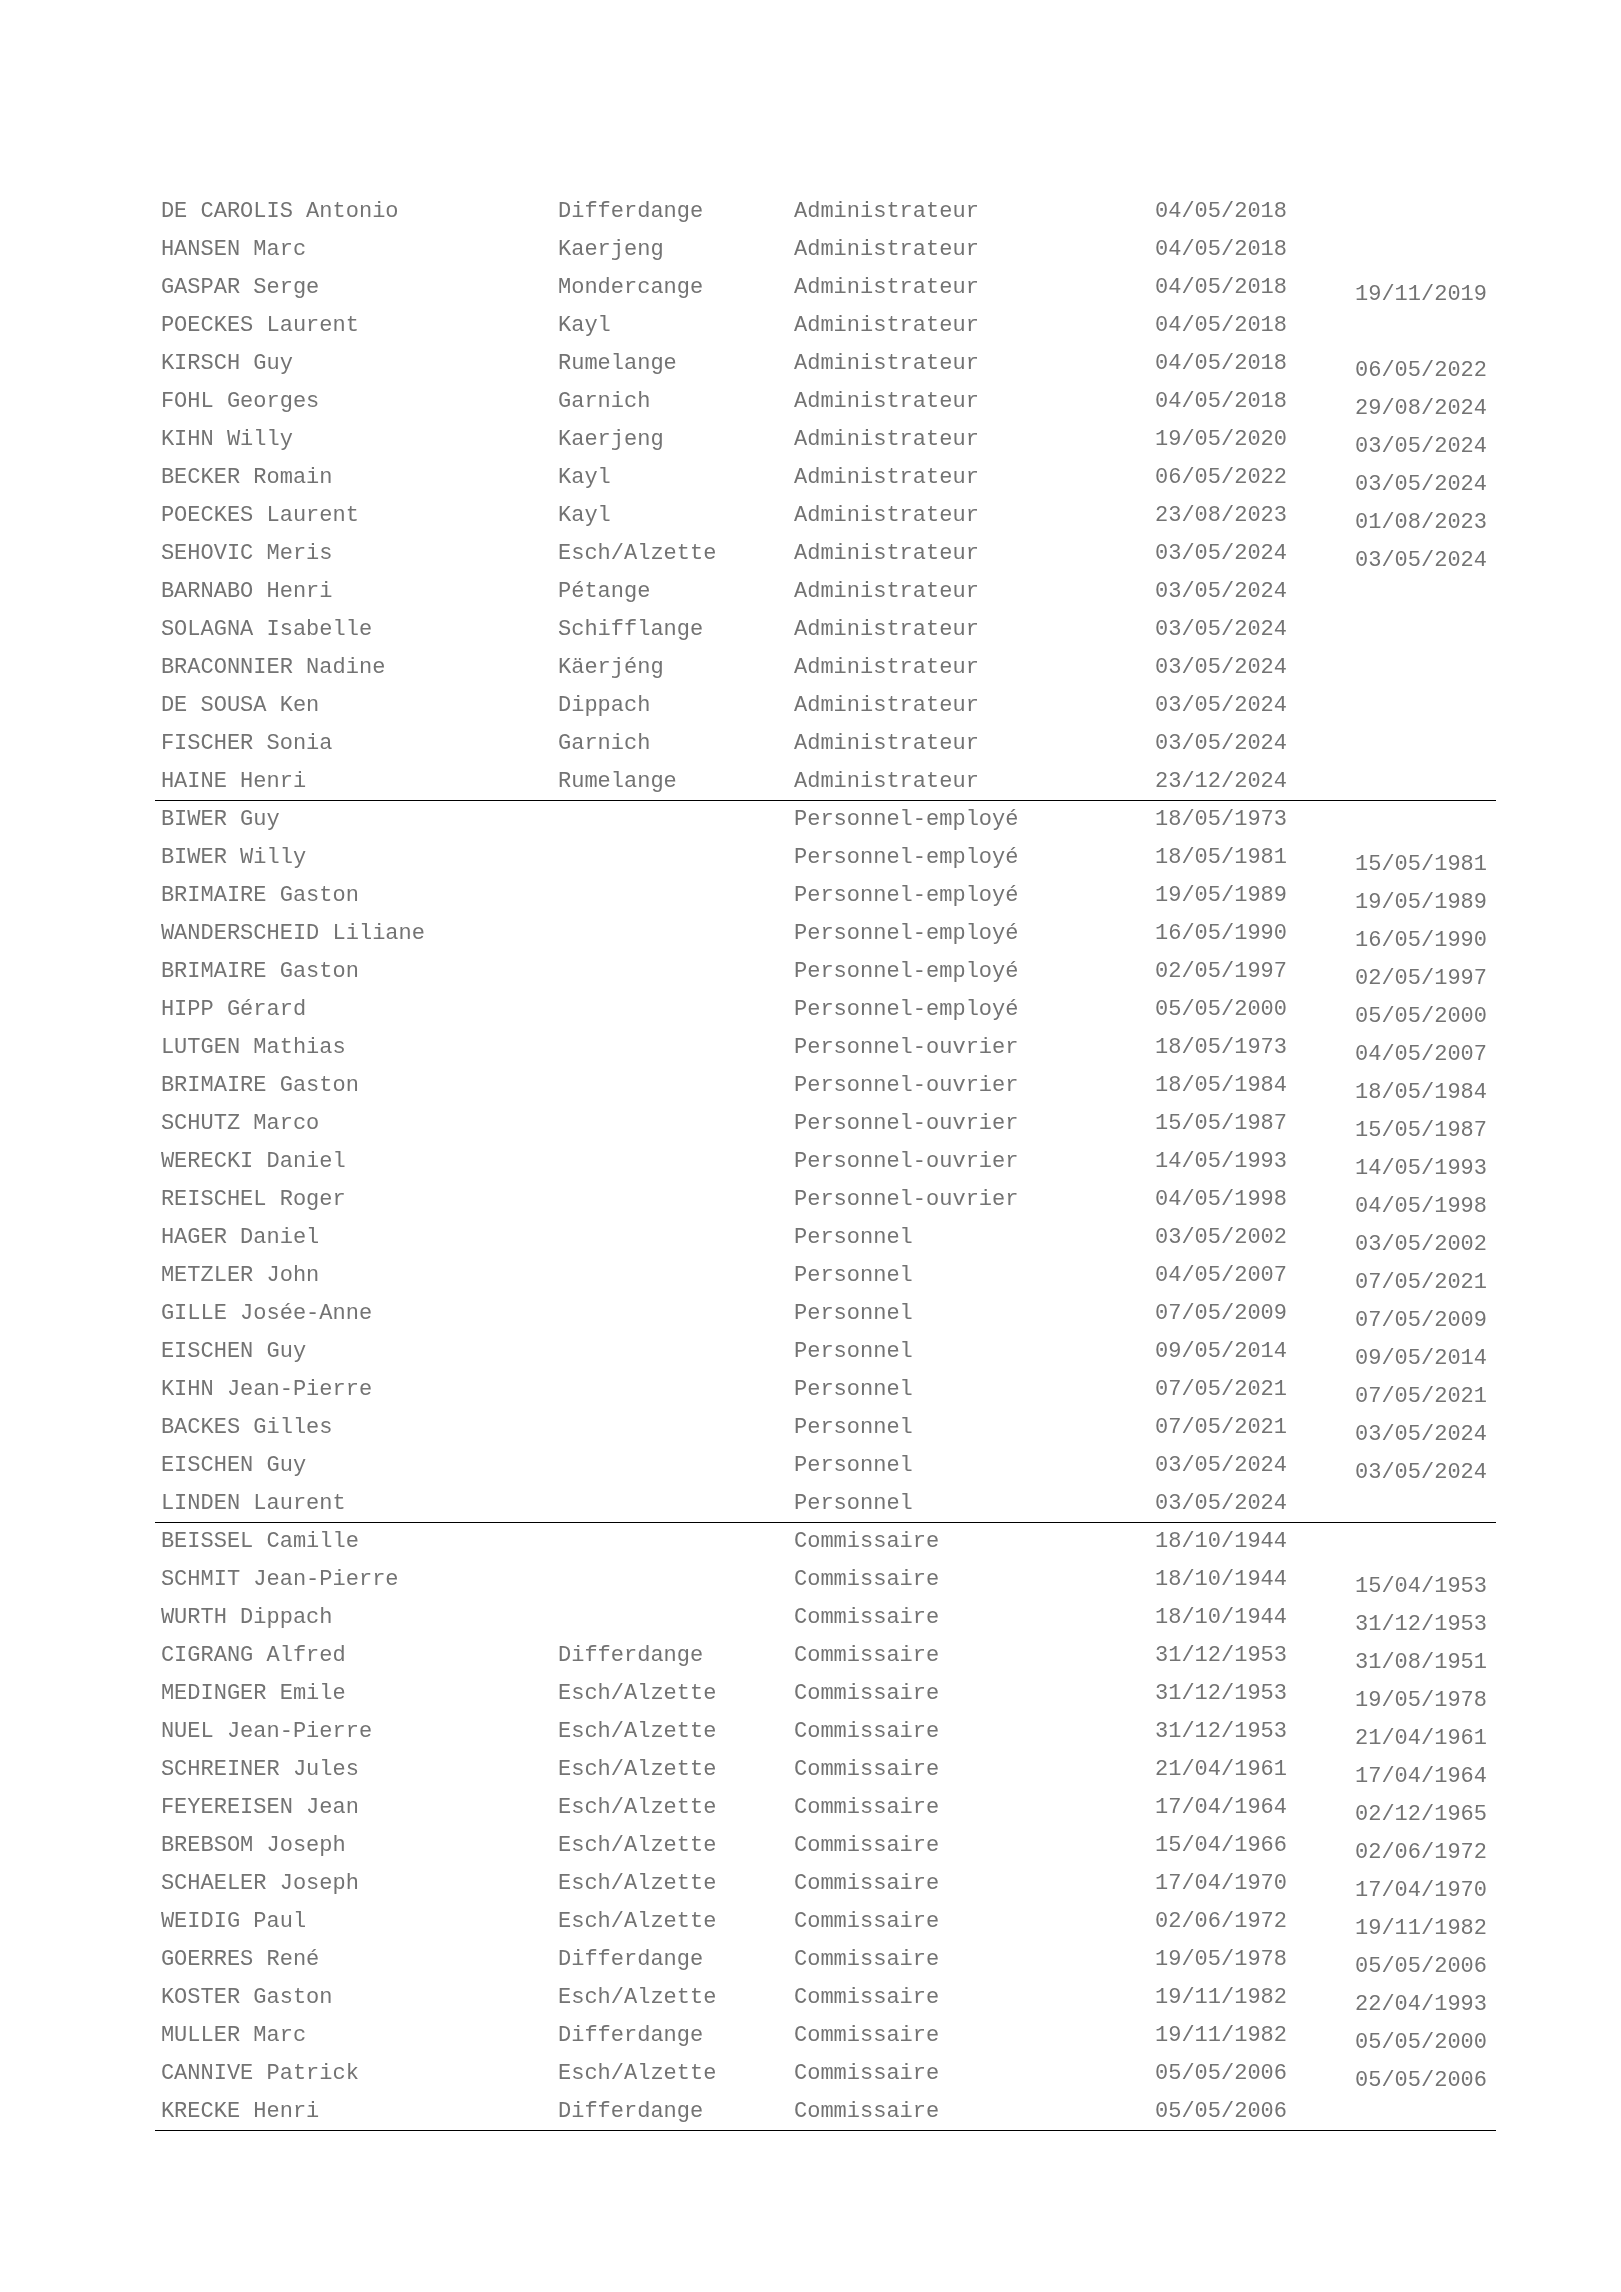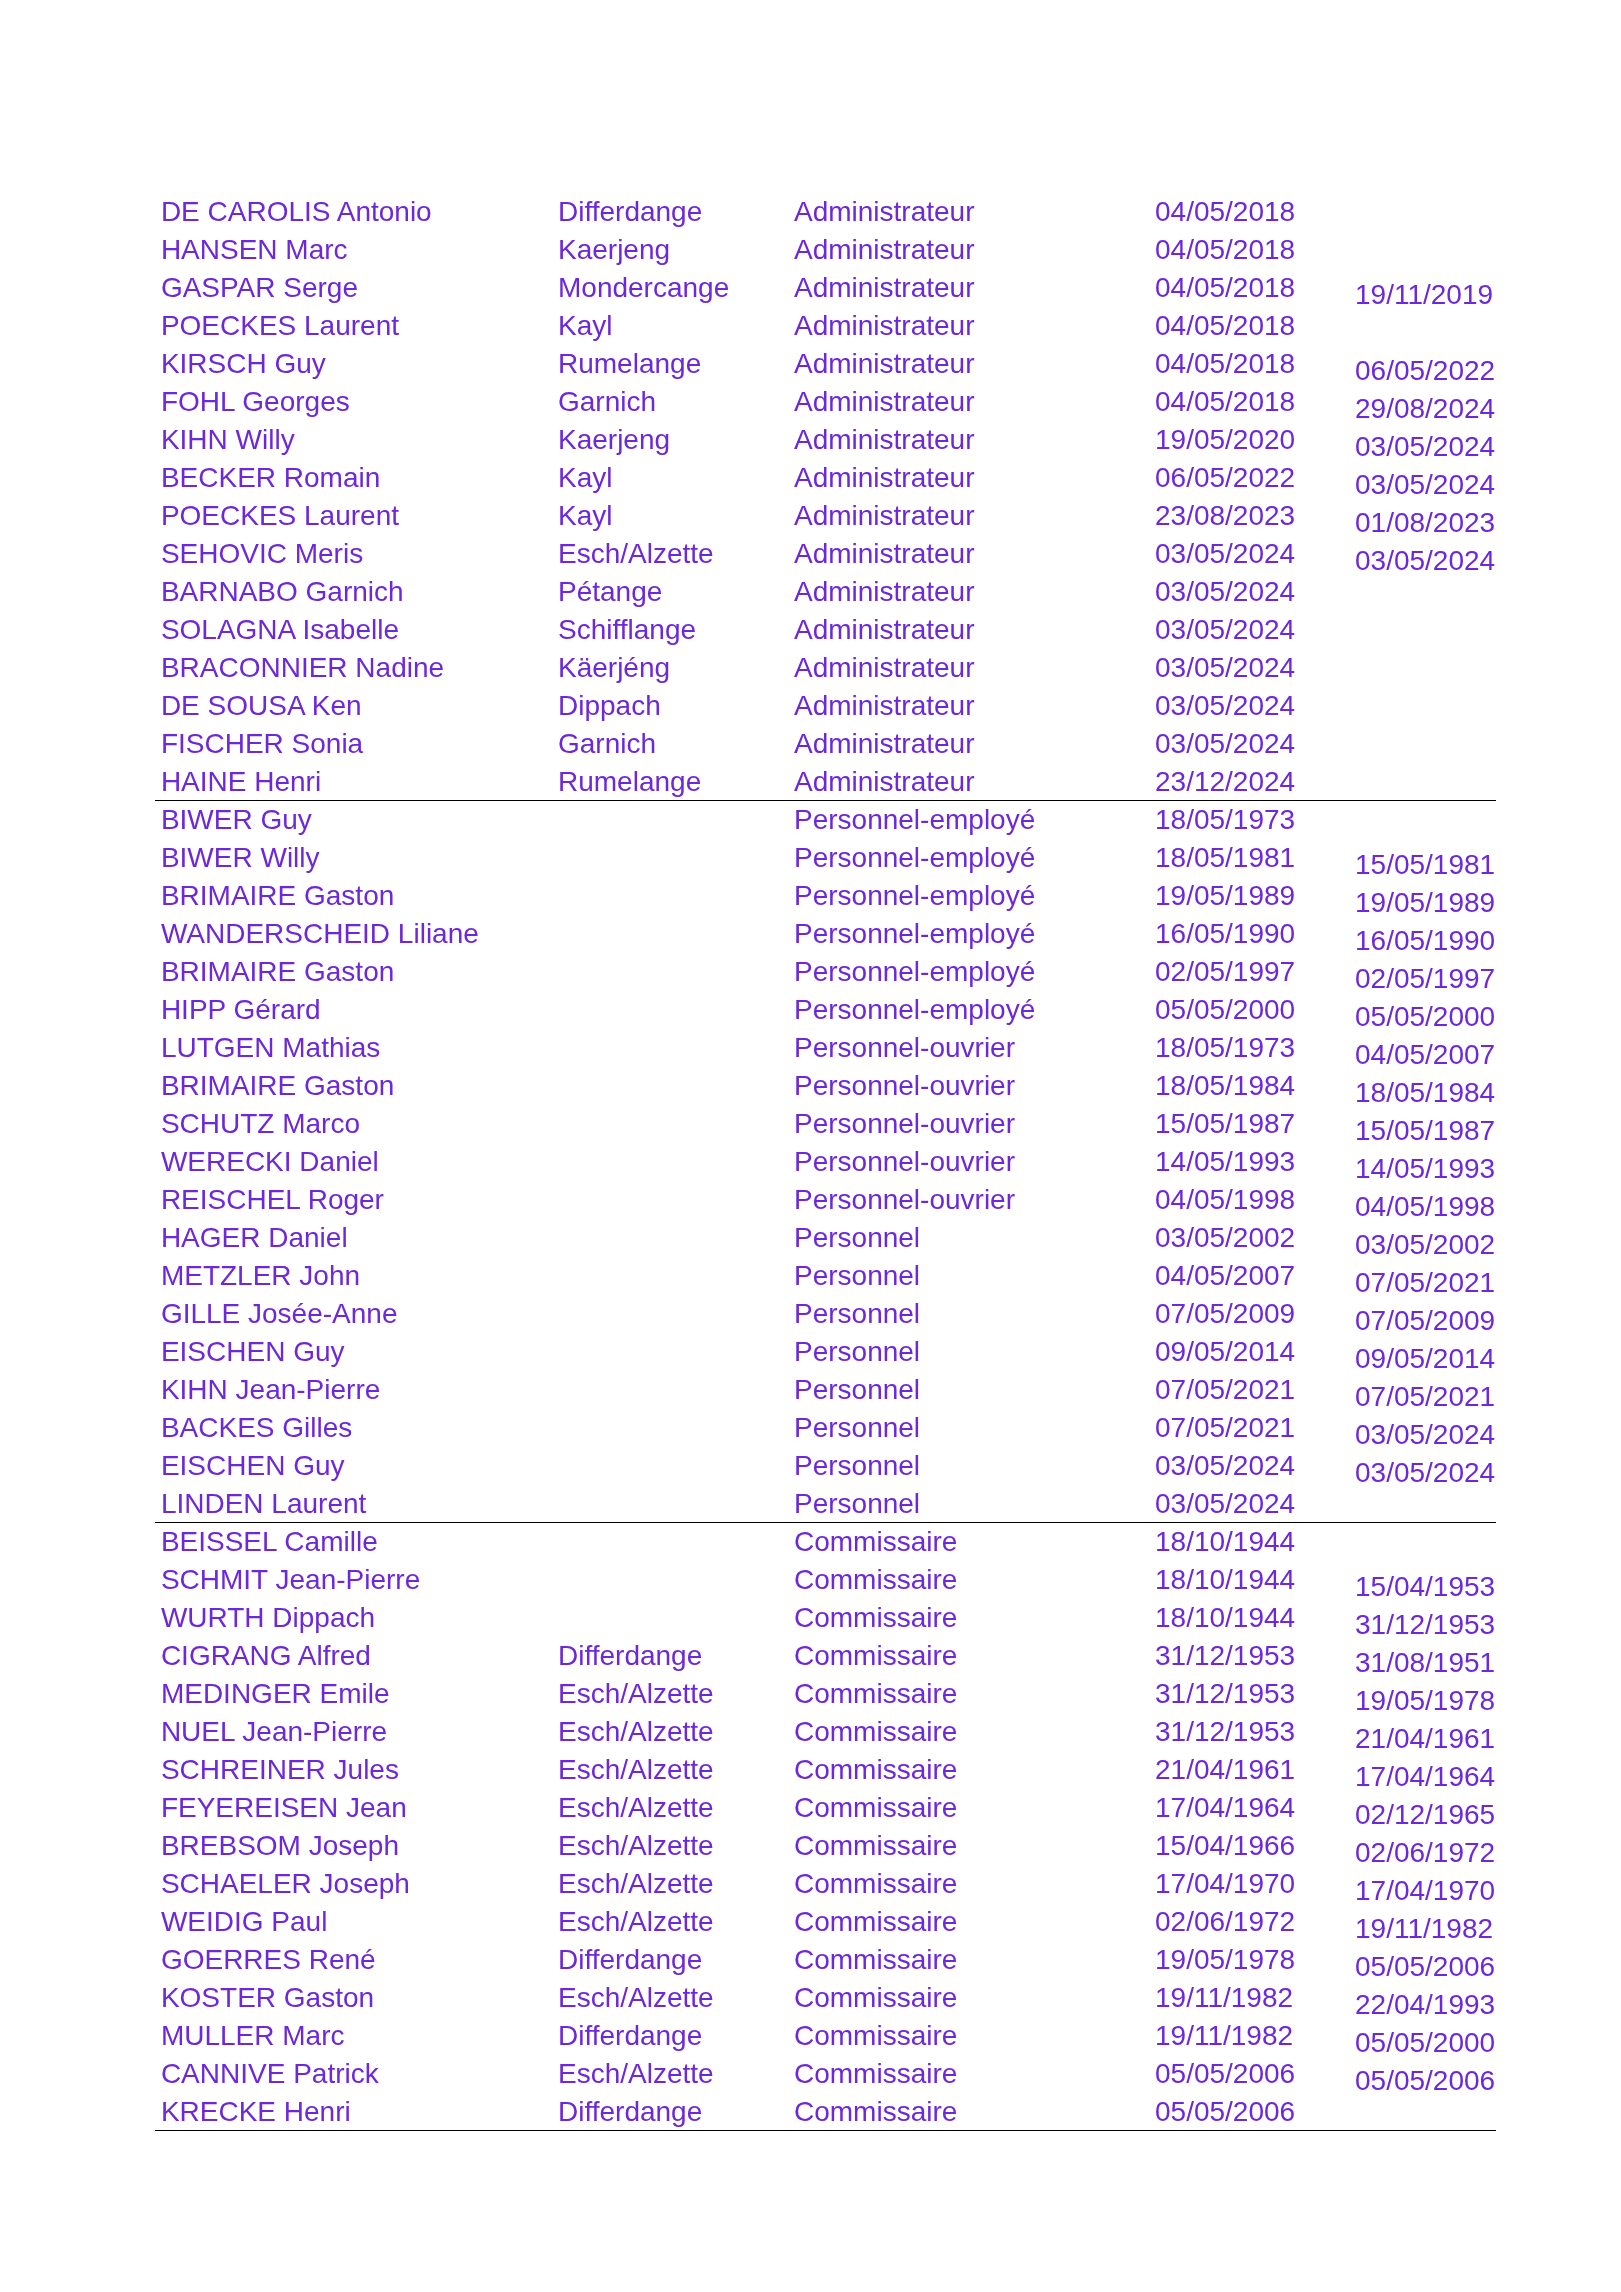--- a/index.html
+++ b/index.html
@@ -1,19 +1,19 @@
 <!DOCTYPE html>
 <html><head>
 <meta charset="utf-8">
 <style>
   html, body { margin: 0; padding: 0; background: #ffffff; }
   body { width: 1621px; height: 2293px; position: relative; overflow: hidden; }
   .page { position: absolute; left: 0; top: 0; width: 1621px; height: 2293px; background: #fff; }
   .table { position: absolute; left: 155px; top: 193px; width: 1341px; }
-  .row { position: relative; height: 38px; font-family: Liberation Sans, sans-serif; font-size: 28px; color: #6d28d9; line-height: 38px; white-space: nowrap; }
+  .row { position: relative; height: 38px; font-family: Liberation Mono, monospace; font-size: 22px; color: #737373; line-height: 38px; white-space: nowrap; }
   .row.sep { border-bottom: 1.5px solid #000; box-sizing: border-box; }
   .cell { position: absolute; top: 0; }
   .c-name { left: 5.9px; }
   .c-commune { left: 403px; }
   .c-func { left: 619px; margin-left: 20px; }
   .c-start { left: 1000px; text-align: center; }
   .c-end { left: 1200px; margin-top: 45px; }
 </style>
 </head>
 <body>
@@ -84,21 +84,21 @@
         <span class="cell c-end">03/05/2024</span>
       </div>
       <div class="row">
         <span class="cell c-name">SEHOVIC Meris</span>
         <span class="cell c-commune">Esch/Alzette</span>
         <span class="cell c-func">Administrateur</span>
         <span class="cell c-start">03/05/2024</span>
         <span class="cell c-end"></span>
       </div>
       <div class="row">
-        <span class="cell c-name">BARNABO Garnich</span>
+        <span class="cell c-name">BARNABO Henri</span>
         <span class="cell c-commune">Pétange</span>
         <span class="cell c-func">Administrateur</span>
         <span class="cell c-start">03/05/2024</span>
         <span class="cell c-end"></span>
       </div>
       <div class="row">
         <span class="cell c-name">SOLAGNA Isabelle</span>
         <span class="cell c-commune">Schifflange</span>
         <span class="cell c-func">Administrateur</span>
         <span class="cell c-start">03/05/2024</span>

